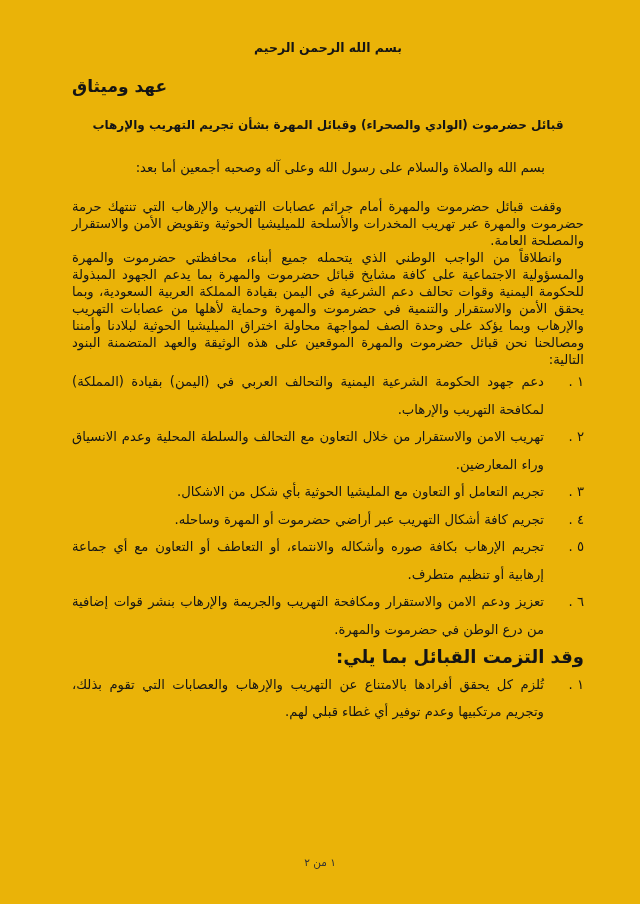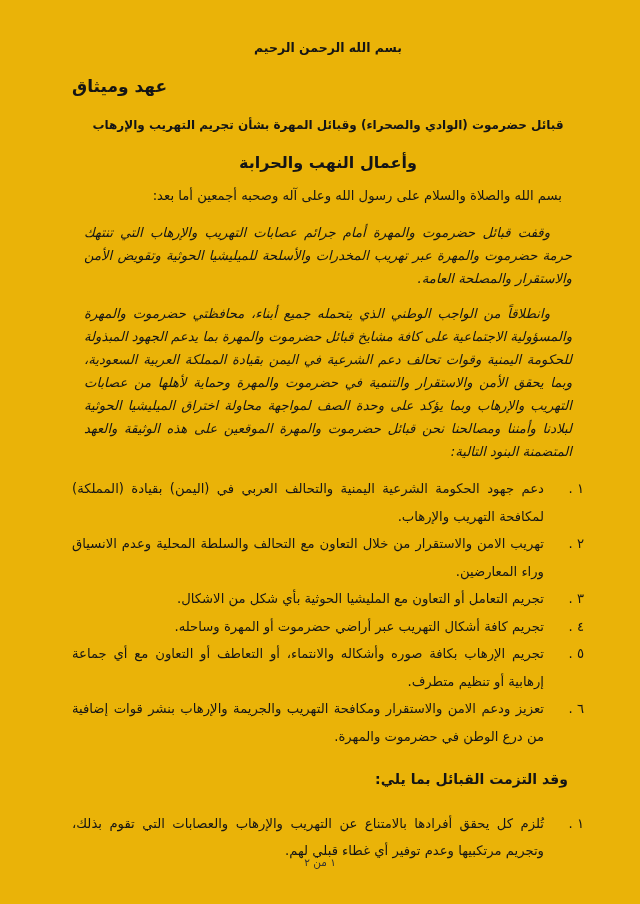--- a/index.html
+++ b/index.html
@@ -41,74 +41,72 @@
   }
   .doc-subtitle-2 {
     text-align: center;
     font-weight: bold;
     font-size: 16px;
     margin: 0 0 10px 0;
   }
   .salutation {
     font-size: 13.2px;
     line-height: 27px;
-    margin: 0;
+    margin: 17px;
     text-indent: 22px;
   }
   .para {
     font-size: 13.2px;
-    line-height: 23px;
+    line-height: 17px;
     text-align: justify;
-    margin: 12px;
+    margin: 0;
     text-indent: 22px;
-    font-style: italic;
   }
   .clauses {
     margin: 0;
   }
   .clause {
     display: flex;
     align-items: flex-start;
     font-size: 13.2px;
     line-height: 27.5px;
   }
   .clause-num {
     flex: 0 0 40px;
     white-space: pre;
   }
   .clause-text {
     flex: 1 1 auto;
     text-align: justify;
   }
   .commit-heading {
     font-weight: bold;
-    font-size: 14px;
+    font-size: 18px;
     line-height: 27.5px;
-    margin: 16px;
+    margin: 0;
   }
   .page-number {
     position: absolute;
     bottom: 36px;
     left: 0;
     right: 0;
     text-align: center;
     font-size: 10.5px;
     color: #333;
   }
 </style>
 </head>
 <body>
 
 <div class="page">
 
   <header>
     <p class="basmala">بسم الله الرحمن الرحيم</p>
     <h1 class="doc-title">عهد وميثاق</h1>
     <h2 class="doc-subtitle">قبائل حضرموت (الوادي والصحراء) وقبائل المهرة بشأن تجريم التهريب والإرهاب</h2>
-    <h2 class="doc-subtitle-2">وأعمال النهب والحرابة</h2>
   </header>
 
   <main>
     <p class="salutation">بسم الله والصلاة والسلام على رسول الله وعلى آله وصحبه أجمعين أما بعد:</p>
 
     <p class="para">وقفت قبائل حضرموت والمهرة أمام جرائم عصابات التهريب والإرهاب التي تنتهك حرمة حضرموت والمهرة عبر تهريب المخدرات والأسلحة للميليشيا الحوثية وتقويض الأمن والاستقرار والمصلحة العامة.</p>
     <p class="para">وانطلاقاً من الواجب الوطني الذي يتحمله جميع أبناء، محافظتي حضرموت والمهرة والمسؤولية الاجتماعية على كافة مشايخ قبائل حضرموت والمهرة بما يدعم الجهود المبذولة للحكومة اليمنية وقوات تحالف دعم الشرعية في اليمن بقيادة المملكة العربية السعودية، وبما يحقق الأمن والاستقرار والتنمية في حضرموت والمهرة وحماية لأهلها من عصابات التهريب والإرهاب وبما يؤكد على وحدة الصف لمواجهة محاولة اختراق الميليشيا الحوثية لبلادنا وأمننا ومصالحنا نحن قبائل حضرموت والمهرة الموقعين على هذه الوثيقة والعهد المتضمنة البنود التالية:</p>
 
     <div class="clauses">
       <div class="clause">

